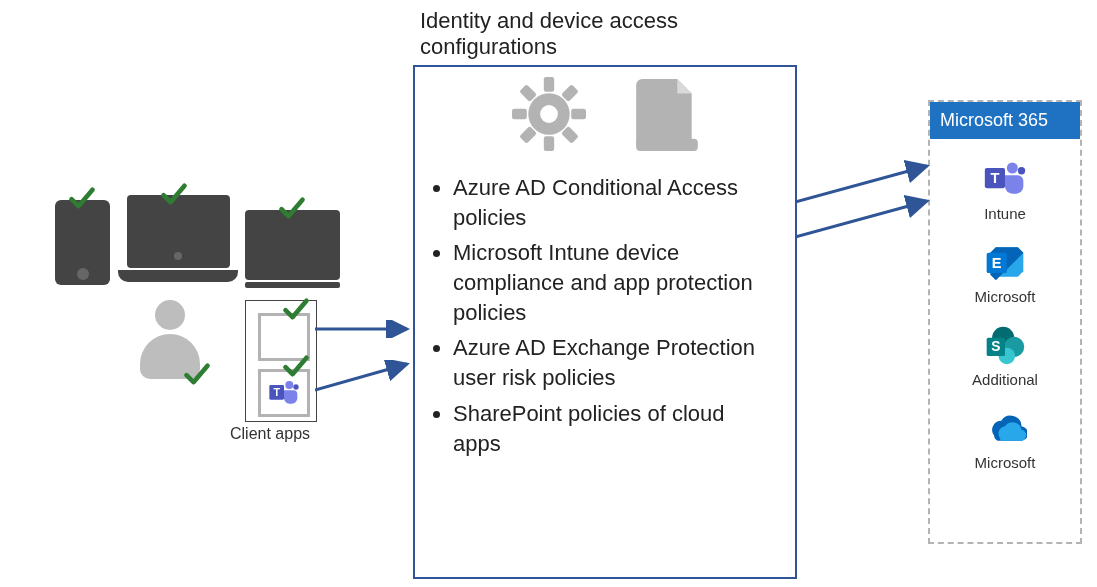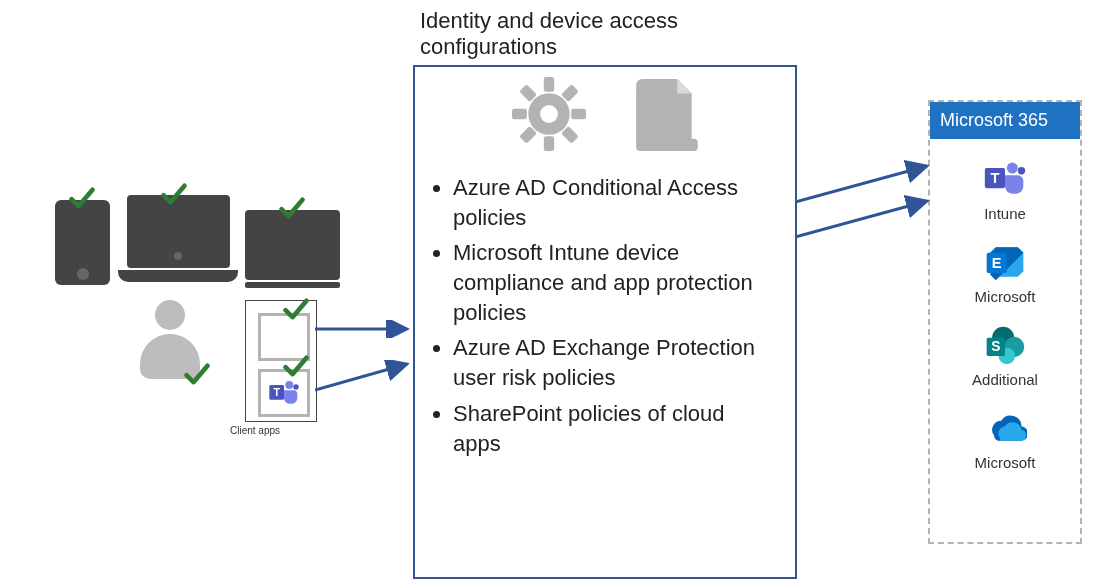--- a/index.html
+++ b/index.html
@@ -43,21 +43,21 @@
     position: absolute; left: 245px; top: 300px; width: 70px; height: 120px;
     border: 1px solid #444;
   }
   .app-frame {
     position: absolute; left: 12px; width: 46px; height: 42px;
     border: 3px solid #b3b3b3;
   }
   .app-frame.top    { top: 12px; }
   .app-frame.bottom { top: 68px; display:flex; align-items:center; justify-content:center; }
   .client-apps-label {
-    position: absolute; left: 230px; top: 425px; font-size: 10px; color:#333;
+    position: absolute; left: 230px; top: 425px; font-size: 16px; color:#333;
   }
 
   
   .center-title {
     position:absolute; left:420px; top:8px; width:370px;
     text-align:left; font-size:22px; color:#222;
   }
   .center-box {
     position:absolute; left:413px; top:65px; width:380px; height:510px;
     border: 2px solid #2f5597; background:#fff;

